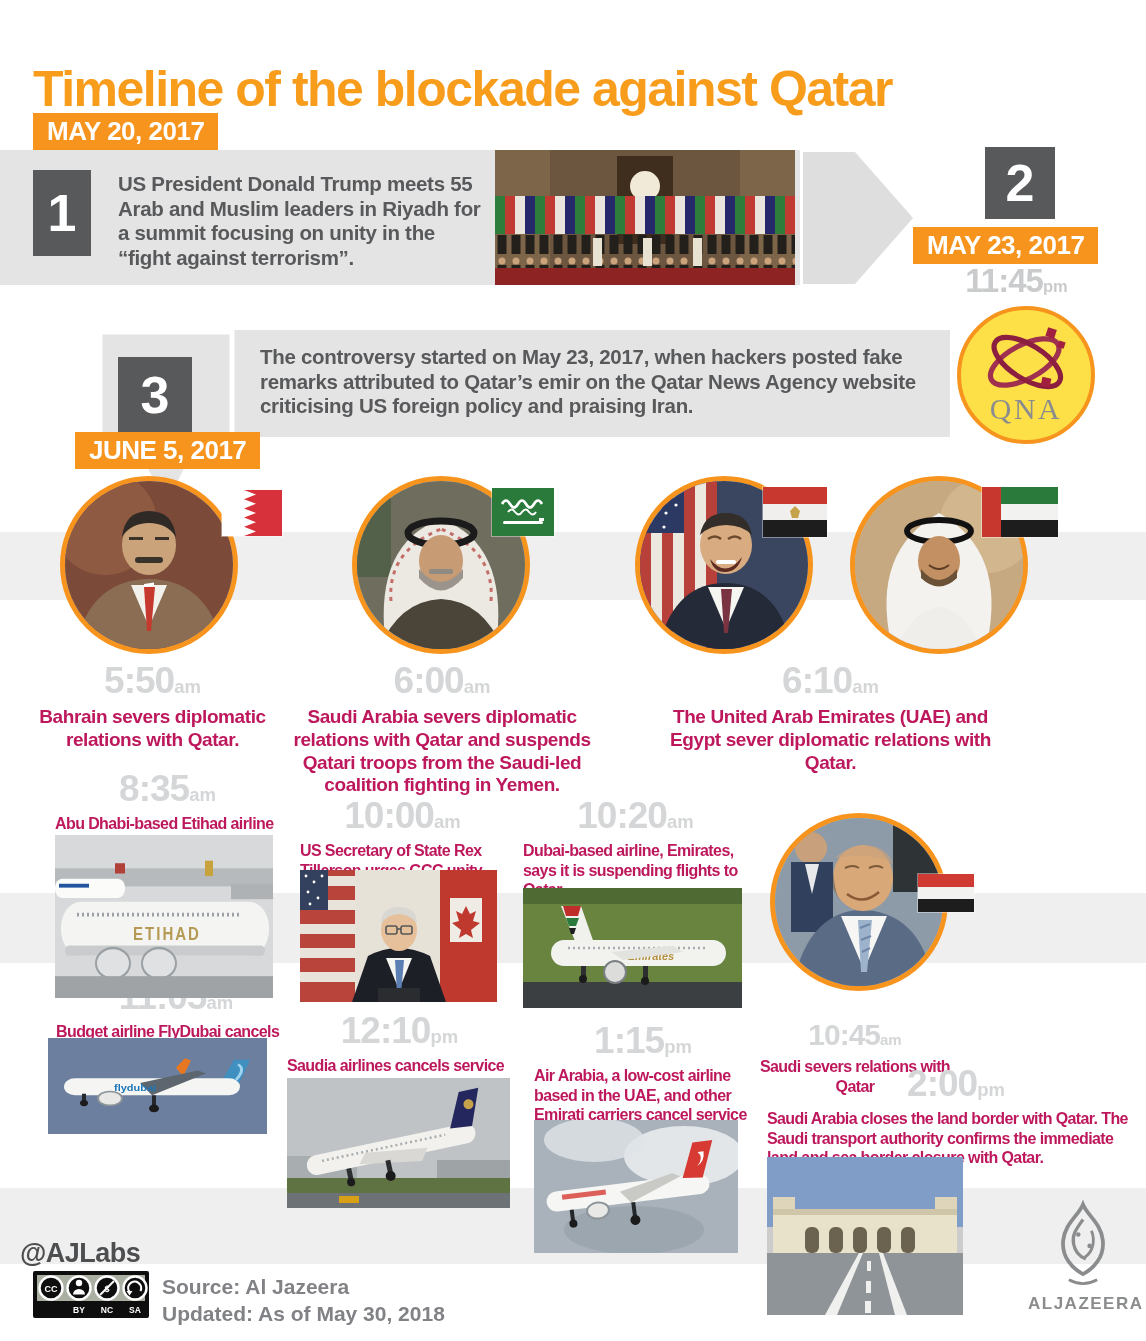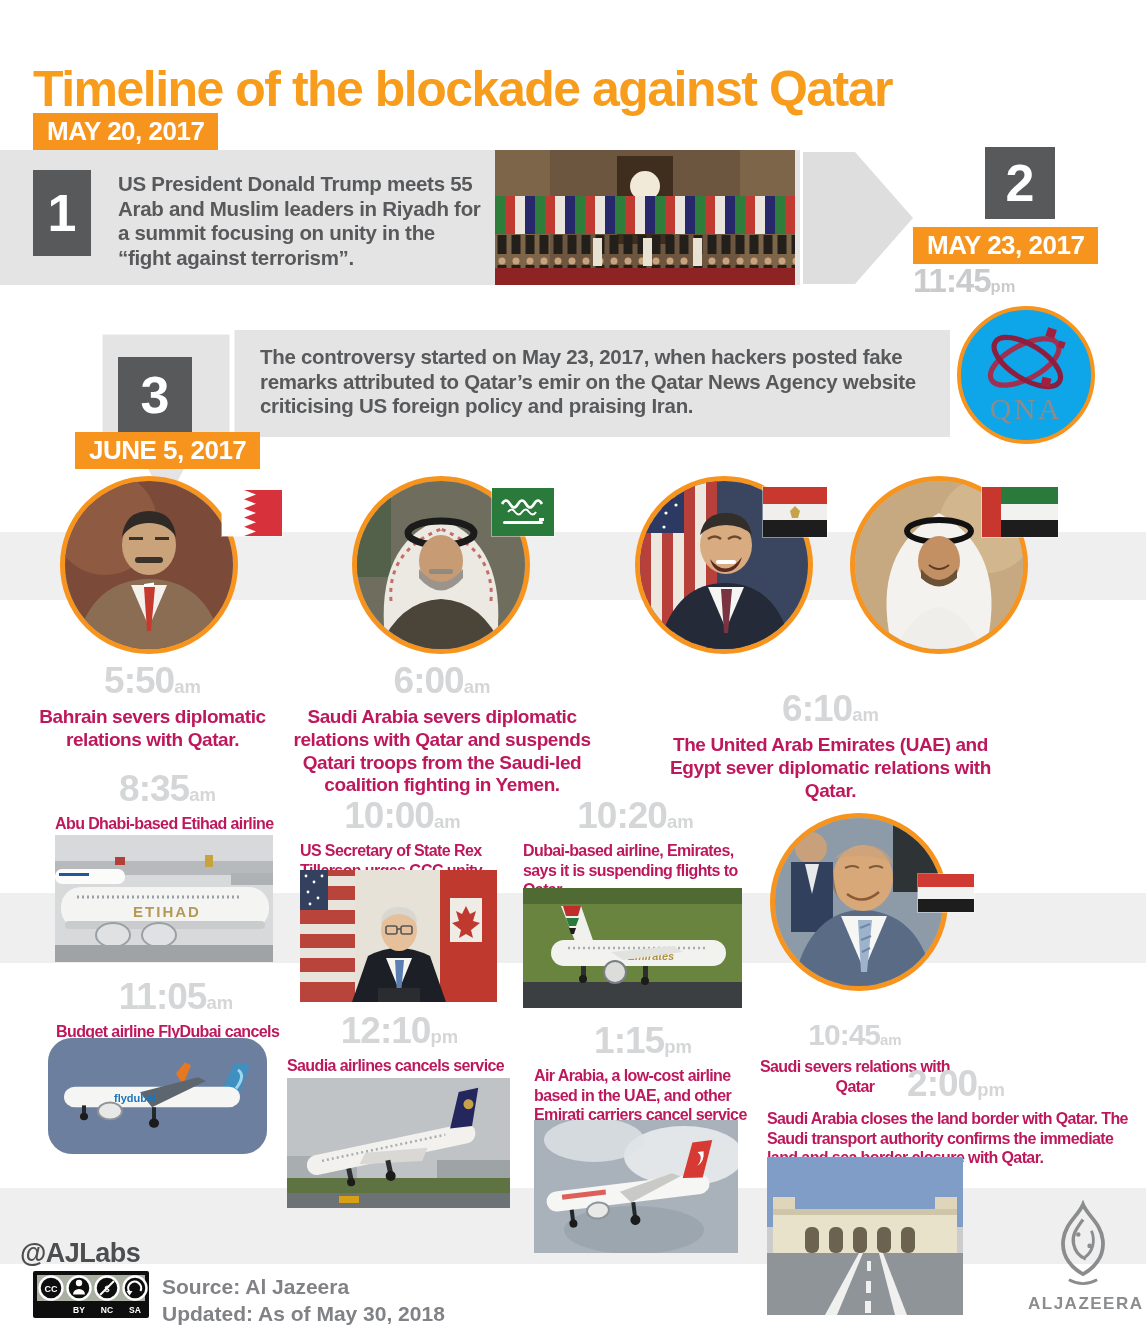--- a/index.html
+++ b/index.html
@@ -25,23 +25,23 @@
   .txt-lg{font-size:19px;letter-spacing:-0.4px;}
   .txt-sm{font-size:16px;letter-spacing:-0.6px;line-height:1.22;}
   .photo{position:absolute;overflow:hidden;background:#ccc;}
   .photo svg{display:block;width:100%;height:100%;}
   .pcircle{position:absolute;width:168px;height:168px;border-radius:50%;
            border:5px solid #F7941E;overflow:hidden;background:#bbb;z-index:3;}
   .pcircle svg{display:block;width:100%;height:100%;}
   .flag{position:absolute;z-index:4;box-shadow:0 0 0 1px rgba(255,255,255,0.4);}
   .flag svg{display:block;width:100%;height:100%;}
   .qna{position:absolute;left:957px;top:306px;width:130px;height:130px;border-radius:50%;
-       background:#0ea5e9;border:4px solid #F7941E;z-index:3;}
+       background:#fde047;border:4px solid #F7941E;z-index:3;}
   .qna svg{display:block;width:100%;height:100%;}
-  .e2time{position:absolute;left:913px;top:262px;width:207px;
+  .e2time{position:absolute;left:913px;top:262px;width:207px;text-align:center;
           font-weight:bold;font-size:33px;color:#C9CBCC;letter-spacing:-1px;}
   .footer-handle{position:absolute;left:20px;top:1238px;font-size:27px;font-weight:bold;
                  color:#4D4E50;letter-spacing:-0.5px;z-index:3;}
   .source{position:absolute;left:162px;top:1273px;font-size:21px;font-weight:bold;
           color:#808285;line-height:1.3;z-index:3;}
   .ccwrap{position:absolute;left:33px;top:1271px;width:116px;height:47px;z-index:3;border-radius:11px;}
   .ccg{font:bold 9px "Liberation Sans",sans-serif;fill:#fff;text-anchor:middle;}
   .ccl{font:bold 8.5px "Liberation Sans",sans-serif;fill:#fff;text-anchor:middle;}
   .aj{position:absolute;left:1028px;top:1200px;width:110px;height:118px;z-index:3;text-align:center;}
   .aj-brand{font-size:17px;font-weight:bold;color:#8A8C8E;letter-spacing:1.5px;margin-top:2px;}
@@ -230,30 +230,30 @@
   </div>
 
   <div class="entry center" style="left:30px;top:662px;width:245px;">
     <div class="time t-big"><span>5:50</span><span class="mer">am</span></div>
     <div class="etxt txt-lg">Bahrain severs diplomatic relations with Qatar.</div>
   </div>
   <div class="entry center" style="left:292px;top:662px;width:300px;">
     <div class="time t-big"><span>6:00</span><span class="mer">am</span></div>
     <div class="etxt txt-lg">Saudi Arabia severs diplomatic relations with Qatar and suspends Qatari troops from the Saudi-led coalition fighting in Yemen.</div>
   </div>
-  <div class="entry center" style="left:658px;top:662px;width:345px;margin-top:28px;">
+  <div class="entry center" style="left:658px;top:662px;width:345px;">
     <div class="time t-big"><span>6:10</span><span class="mer">am</span></div>
     <div class="etxt txt-lg">The United Arab Emirates (UAE) and Egypt sever diplomatic relations with Qatar.</div>
   </div>
 
   <div class="entry" style="left:55px;top:770px;width:225px;">
     <div class="time t-big"><span>8:35</span><span class="mer">am</span></div>
     <div class="etxt txt-sm">Abu Dhabi-based Etihad airline suspends flights to Qatar.</div>
   </div>
-  <div class="photo" style="left:55px;top:835px;width:218px;height:127px;z-index:2;">
+  <div class="photo" style="left:55px;top:835px;width:218px;height:163px;z-index:2;">
     <svg viewBox="0 0 218 127" preserveAspectRatio="none">
       <rect width="218" height="127" fill="#d7d9da"></rect>
       <rect y="26" width="218" height="14" fill="#b6babc"></rect>
       <rect x="150" y="20" width="8" height="12" fill="#c8a23c"></rect>
         <rect x="60" y="22" width="10" height="8" fill="#b04038"></rect>
       <rect x="0" y="34" width="70" height="15" rx="7" fill="#fbfbfa"></rect>
         <rect x="4" y="38" width="30" height="3" fill="#2255a0"></rect>
       <rect x="176" y="38" width="42" height="12" fill="#aeb2b4"></rect>
       <rect x="6" y="52" width="208" height="42" rx="20" fill="#f4f4f2"></rect>
       <line x1="22" y1="62" x2="185" y2="62" stroke="#9aa0a6" stroke-width="3" stroke-dasharray="2 3"></line>
@@ -347,21 +347,21 @@
   </div>
   <div class="entry center" style="left:750px;top:1020px;width:210px;">
     <div class="time t-mid"><span>10:45</span><span class="mer">am</span></div>
     <div class="etxt txt-sm">Saudi severs relations with Qatar</div>
   </div>
 
   <div class="entry" style="left:48px;top:978px;width:240px;margin-left:8px;">
     <div class="time t-big"><span>11:05</span><span class="mer">am</span></div>
     <div class="etxt txt-sm">Budget airline FlyDubai cancels service to Qatar.</div>
   </div>
-  <div class="photo" style="left:48px;top:1038px;width:219px;height:116px;z-index:2;border-radius:24px;">
+  <div class="photo" style="left:48px;top:1038px;width:219px;height:96px;z-index:2;">
     <svg viewBox="0 0 219 124" preserveAspectRatio="none">
       <rect width="219" height="124" fill="#6c7f9e"></rect>
       <path d="M186,28 L202,28 L190,62 L172,60 Z" fill="#3f8fc1"></path>
       <path d="M190,34 q8,6 -2,20" stroke="#9fd4ef" stroke-width="3" fill="none"></path>
       <rect x="16" y="52" width="176" height="22" rx="11" fill="#f5f5f3"></rect>
       <polygon points="128,38 137,26 143,29 135,50" fill="#e87722"></polygon>
       <polygon points="92,58 150,42 158,46 104,74" fill="#5d666e"></polygon>
       <text x="66" y="68" font-family="Liberation Sans,sans-serif" font-weight="bold" font-size="11" fill="#1b75bb">flydubai</text>
       <ellipse cx="62" cy="78" rx="12" ry="9" fill="#e8e8e6" stroke="#8d949a" stroke-width="2"></ellipse>
       <rect x="104" y="74" width="4" height="15" fill="#25282b"></rect>

